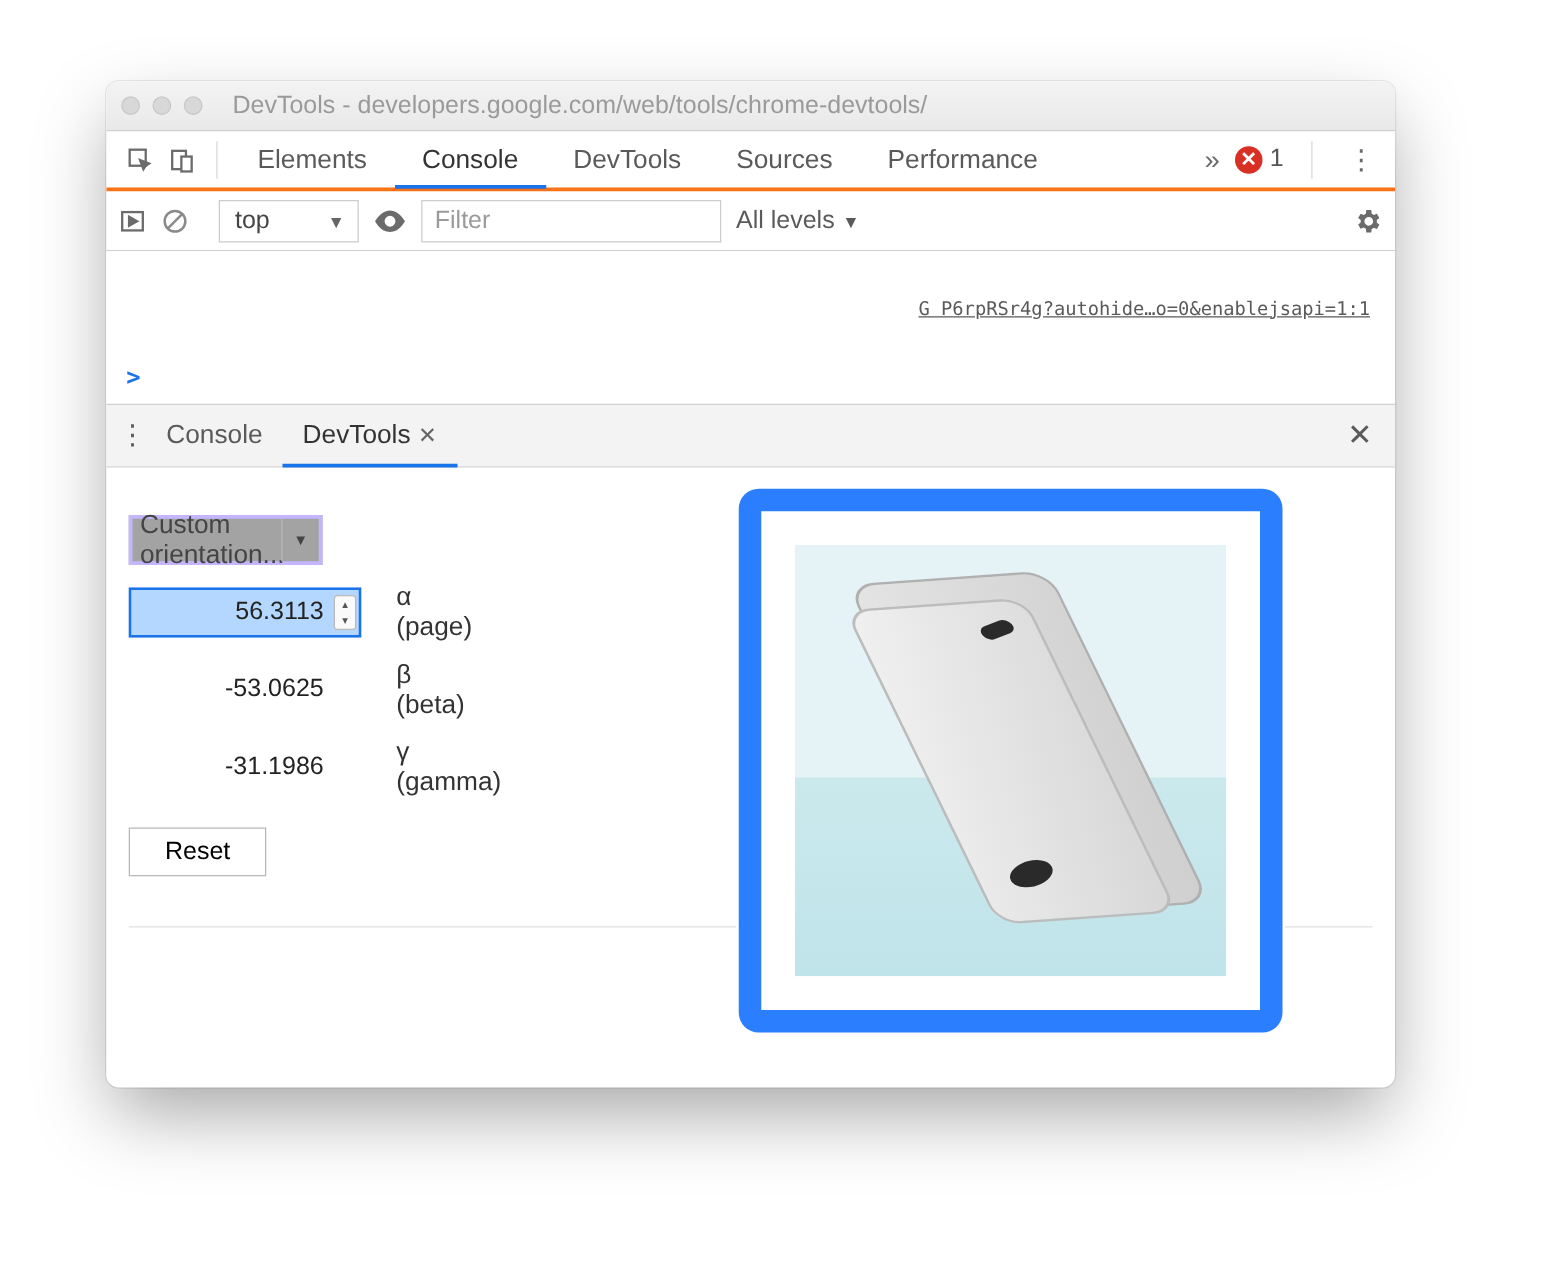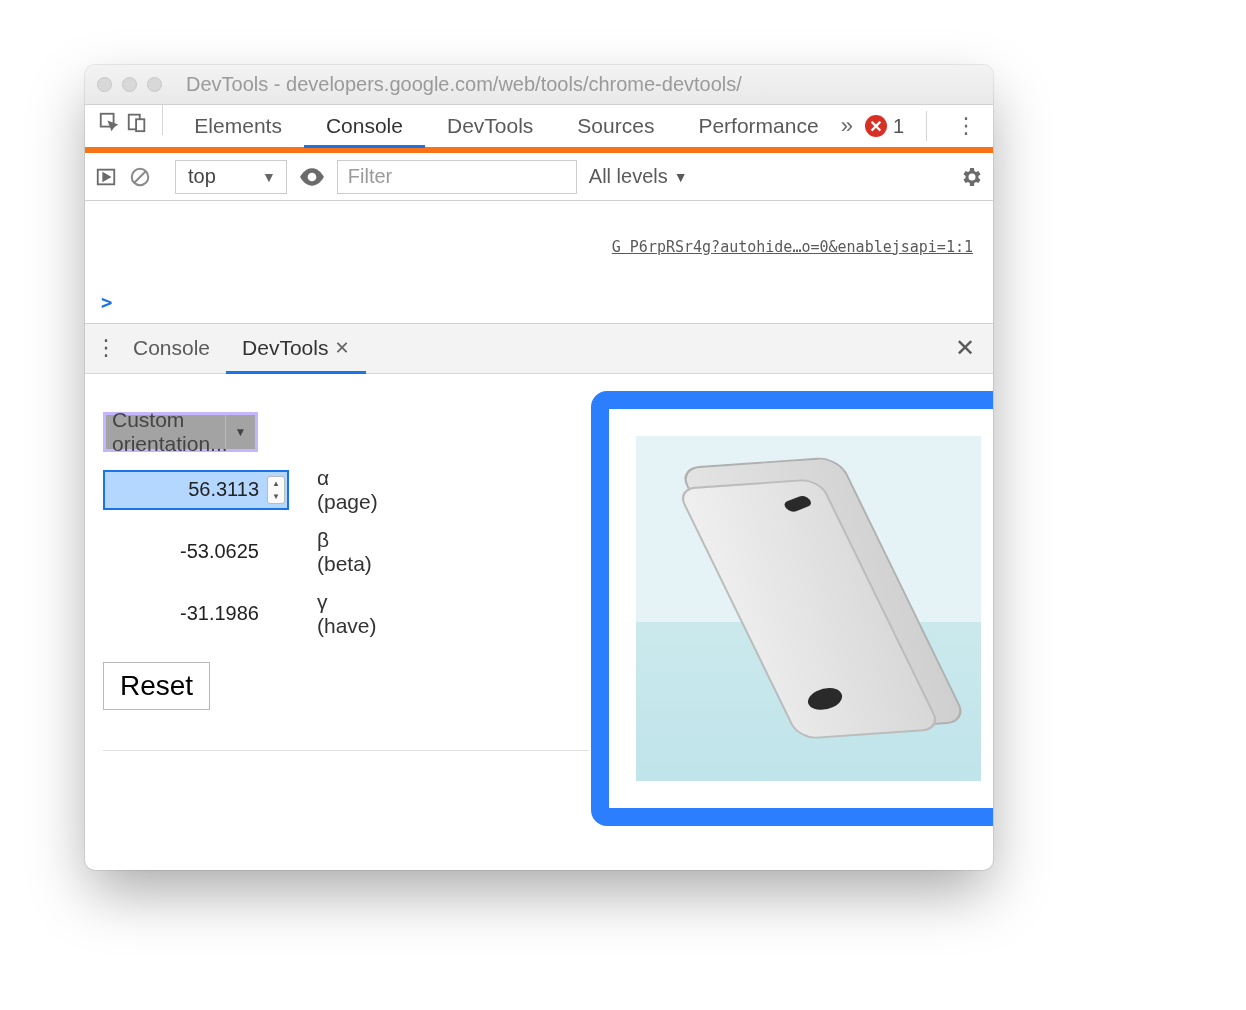--- a/index.html
+++ b/index.html
@@ -8,21 +8,21 @@
     background: #fff;
     width: 1246px;
     height: 1010px;
     overflow: hidden;
     position: relative;
   }
   .window-shadow {
     position: absolute;
     left: 85px;
     top: 65px;
-    width: 908px;
+    width: 1031px;
     height: 805px;
     background: #fff;
     border-radius: 10px;
     box-shadow: 0 25px 60px -5px rgba(0,0,0,0.35), 0 0 0 1px rgba(0,0,0,0.08);
     overflow: hidden;
     display: flex;
     flex-direction: column;
   }
 
   
@@ -35,22 +35,23 @@
     padding: 0 12px;
     gap: 10px;
   }
   .traffic-lights { display: flex; gap: 10px; margin-right: 14px; }
   .tl { width: 15px; height: 15px; border-radius: 50%; background: #d8d8d8; border:1px solid #c7c7c7; }
   .titlebar-title { color:#9a9a9a; font-size: 20px; flex:1; white-space:nowrap; overflow:hidden; text-overflow:ellipsis; }
 
   
   .toolbar {
     height: 48px;
-    border-bottom: 6px solid #f97316;
+    border-bottom: 3px solid #f97316;
     display: flex;
+    align-items: center;
     padding: 0 10px;
     gap: 0;
     font-size: 21px;
     color:#5a5a5a;
   }
   .toolbar .icon-btn { width:34px; height:34px; display:flex; align-items:center; justify-content:center; color:#6b6b6b; cursor:pointer; }
   .toolbar .sep { width:1px; height:30px; background:#d7d7d7; margin: 0 10px; }
   .tabs-main { display:flex; align-items:stretch; height:100%; }
   .tab-main { padding: 0 22px; display:flex; align-items:center; color:#5a5a5a; cursor:pointer; position:relative; }
   .tab-main.active { color:#333; }
@@ -124,21 +125,21 @@
     width:186px; height:40px; border:2px solid #1a73e8; font-size:20px; text-align:right;
     padding-right:28px; font-family:inherit; color:#222; position:relative;
   }
   .angle-input-box { position:relative; width:186px; }
   .angle-input-box.sel input { background: #b3d7ff; }
   .spinners { position:absolute; right:4px; top:50%; transform:translateY(-50%); width:18px; height:28px; border:1px solid #bbb; border-radius:3px; background:#fafafa; display:flex; flex-direction:column;}
   .spinners div{flex:1;display:flex;align-items:center;justify-content:center;font-size:9px;color:#555;}
   .angle-input-box.readonly input { border:2px solid transparent; background:transparent; }
   .angle-name { margin-left:28px; color:#333; }
   .reset-row { margin-top:24px;}
-  .reset-btn { border:1px solid #b8b8b8; background:#fff; padding:7px 16px; font-size:28px; cursor:pointer; }
+  .reset-btn { border:1px solid #b8b8b8; background:#fff; padding:7px 28px; font-size:20px; cursor:pointer; }
 
   .hr { border-top:1px solid #e0e0e0; margin-top:40px; }
 
   
   .highlight-box {
     position:absolute;
     left:506px;
     top:326px;
     width:435px;
     height:435px;
@@ -316,21 +317,21 @@
           </div>
           <div class="angle-name">β (beta)</div>
         </div>
 
         <div class="angle-row">
           <div class="angle-input-wrap">
             <div class="angle-input-box readonly">
               <input class="angle-input" value="-31.1986" style="">
             </div>
           </div>
-          <div class="angle-name">γ (have)</div>
+          <div class="angle-name">γ (gamma)</div>
         </div>
 
         <div class="reset-row">
           <button class="reset-btn">Reset</button>
         </div>
       </div>
       <div></div>
     </div>
 
     <div class="hr"></div>

